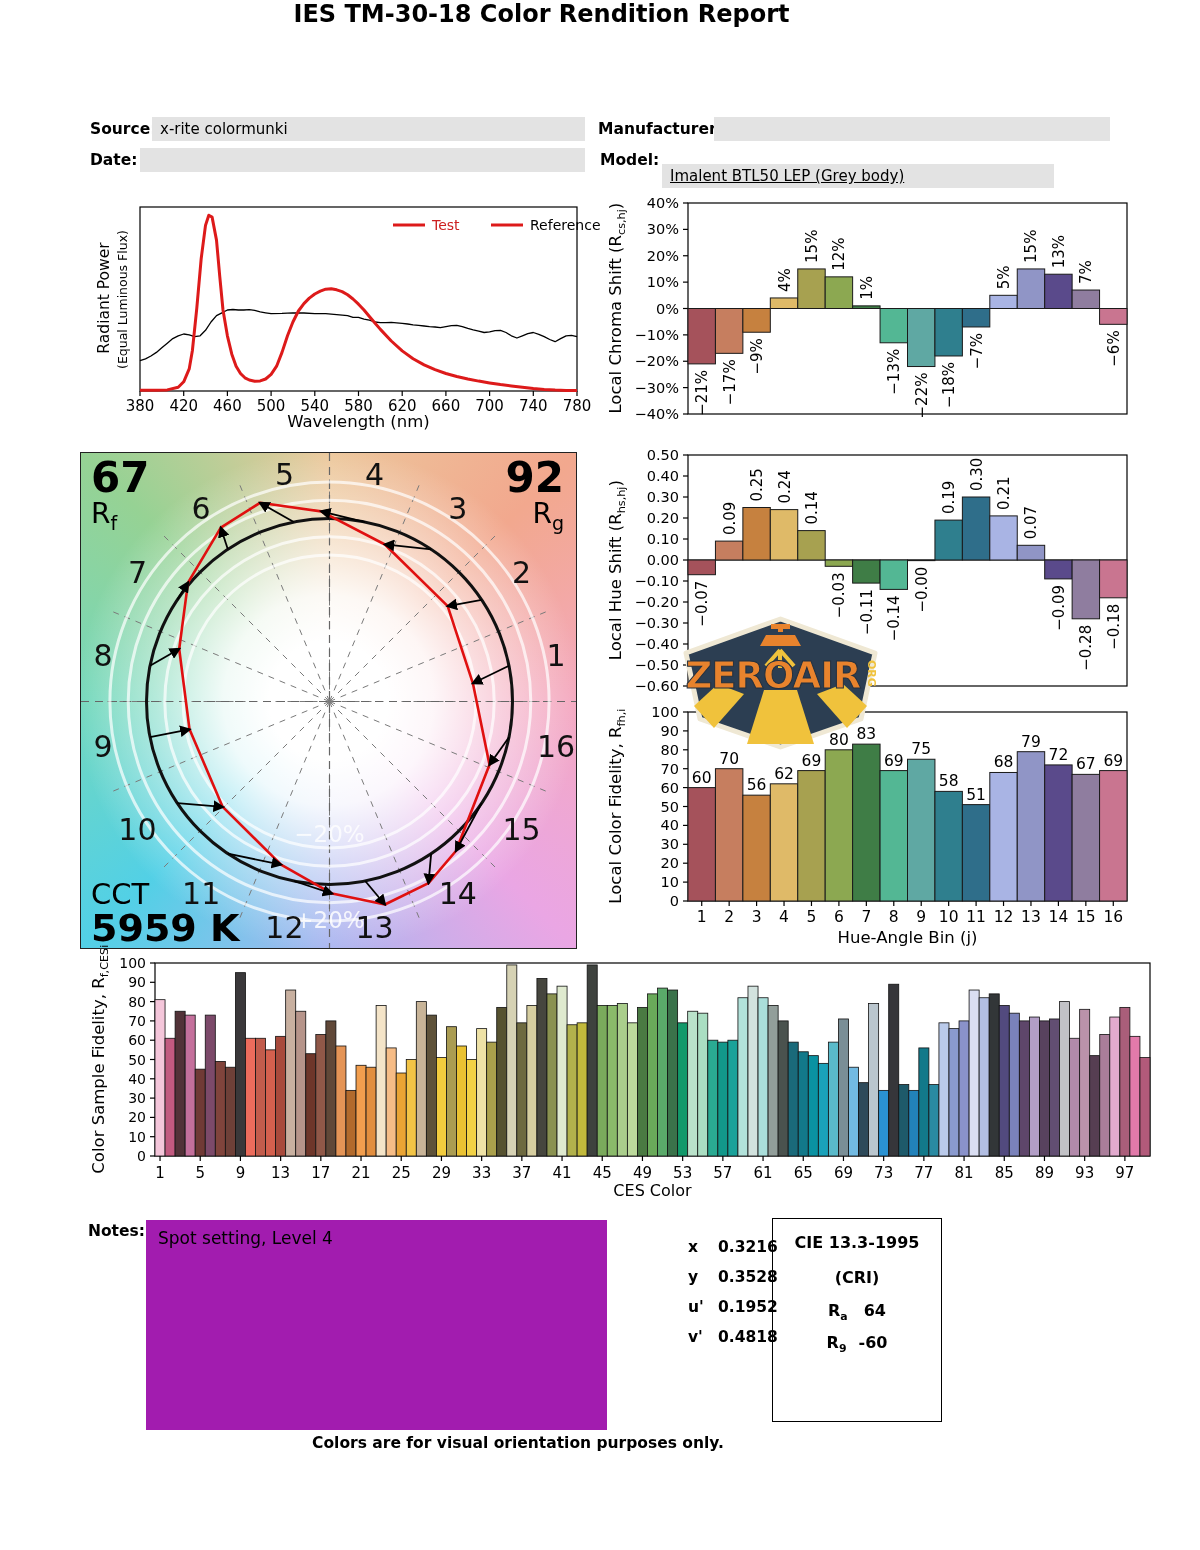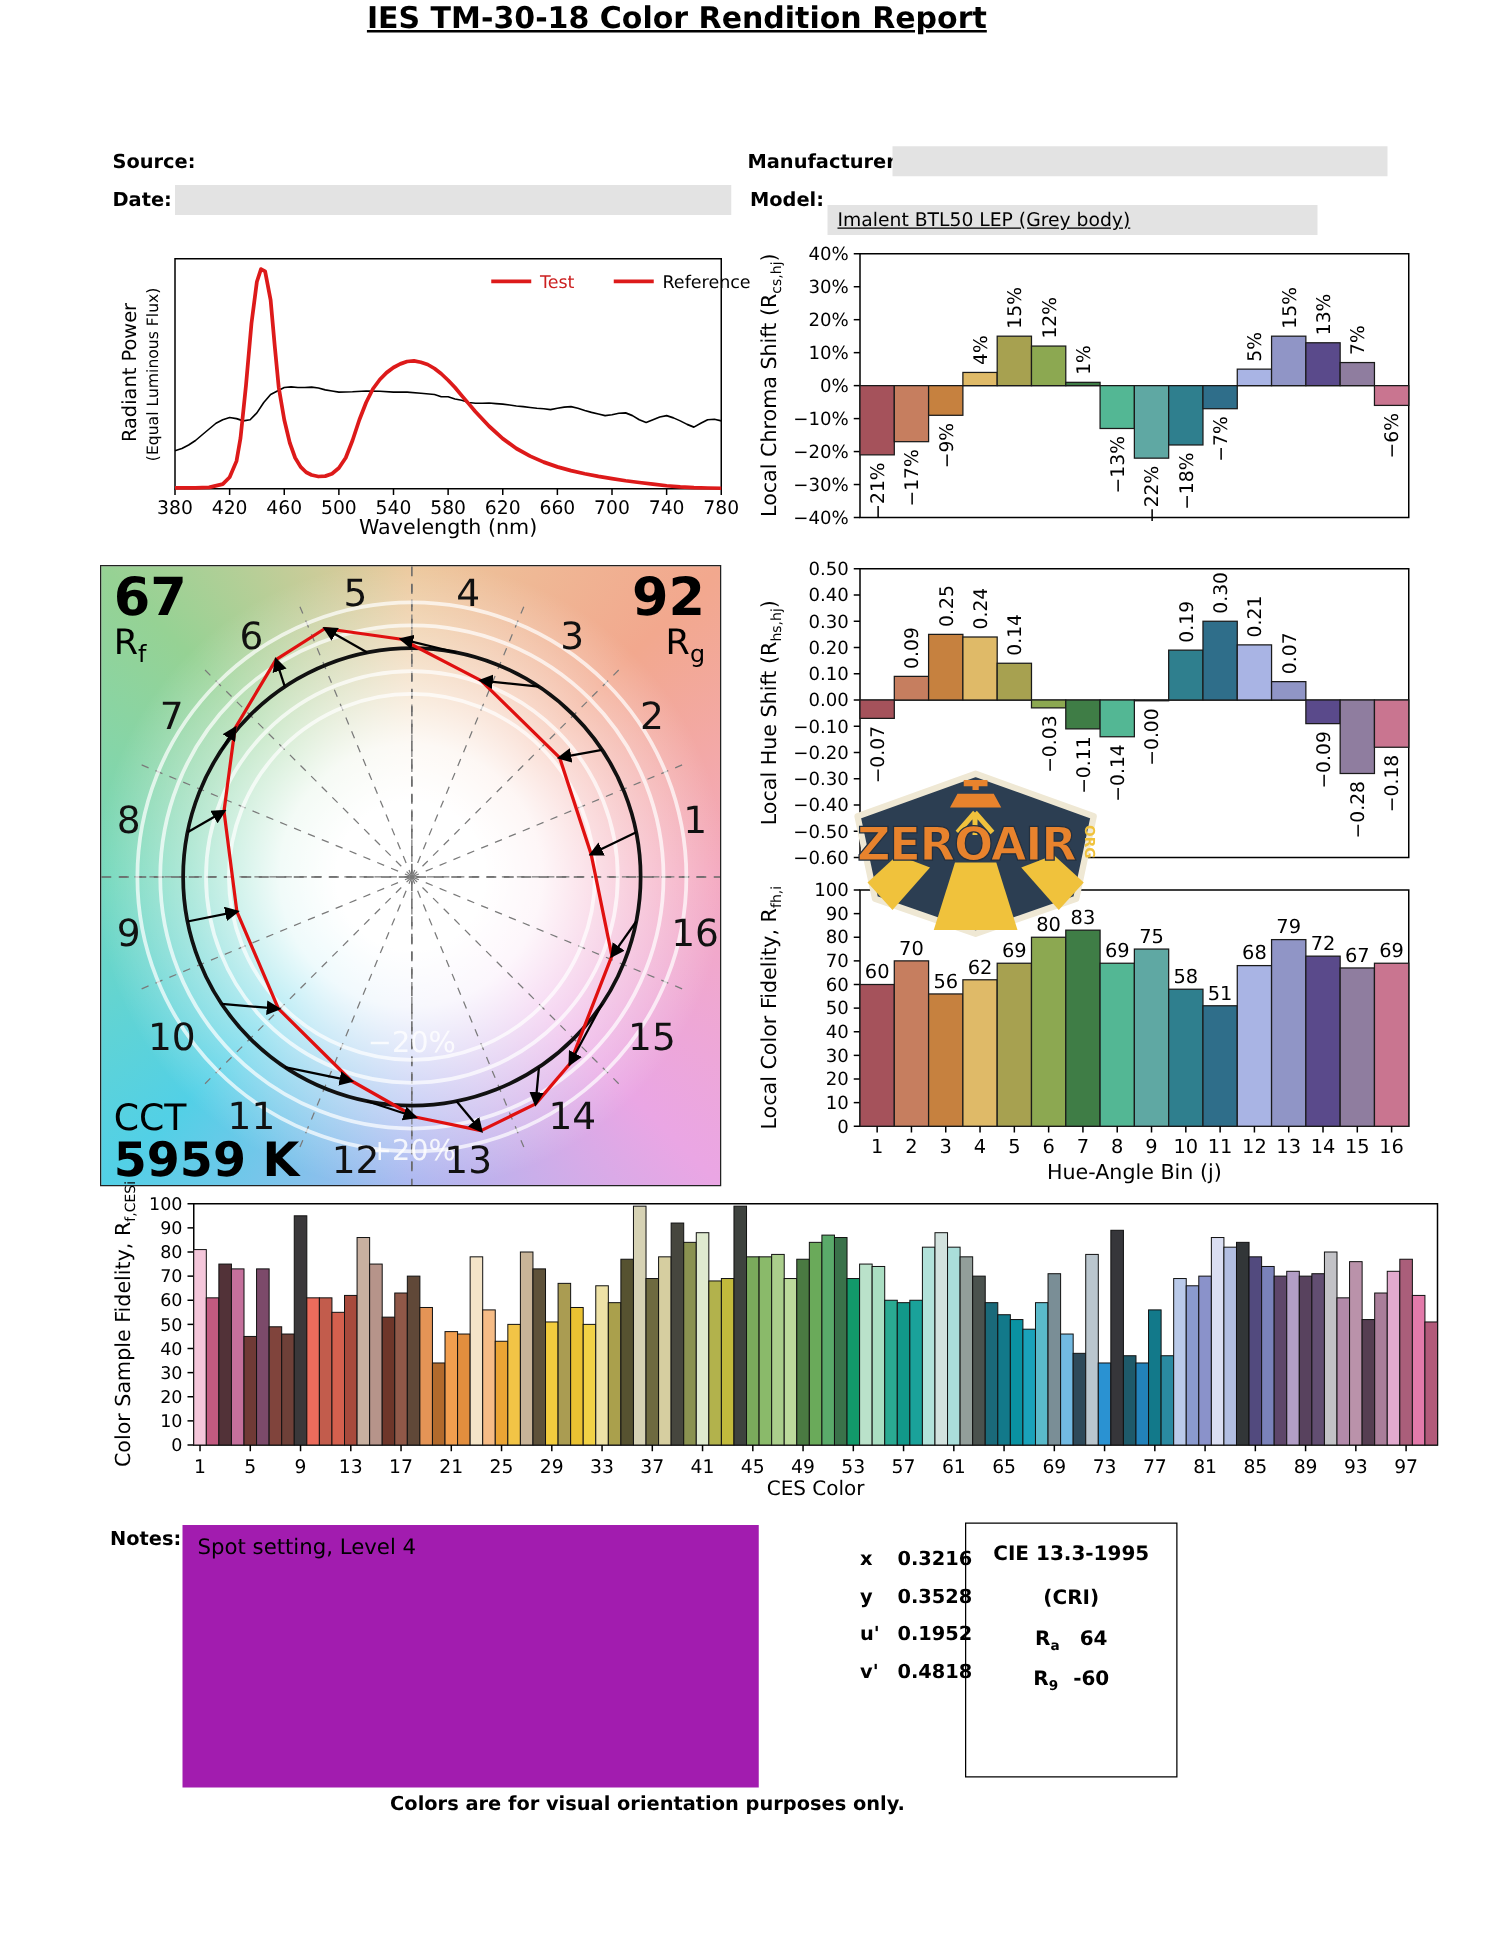--- a/index.html
+++ b/index.html
@@ -1,19 +1,19 @@
 <!DOCTYPE html>
 <html><head>
 <meta charset="utf-8">
 <style>
   html,body{margin:0;padding:0;background:#fff;}
   .page{position:relative;width:1200px;height:1550px;background:#fff;
         font-family:"DejaVu Sans","Liberation Sans",sans-serif;color:#000;overflow:hidden;}
   .abs{position:absolute;}
-  .title{left:0;top:72;width:1083px;text-align:center;font-size:24px;font-weight:bold;text-decoration:underline;}
+  .title{left:0;top:72;width:1083px;text-align:center;font-size:24px;font-weight:bold;}
   .lbl{font-weight:bold;font-size:15.5px;}
   .graybox{background:#e3e3e3;font-size:15px;line-height:24px;padding:0 8px;box-sizing:border-box;height:24px;overflow:hidden;}
   .ytitle{text-align:center;transform:rotate(-90deg);font-size:16.5px;white-space:nowrap;}
   sub{font-size:68%;}
   svg{position:absolute;overflow:visible;}
   svg text{font-family:"DejaVu Sans","Liberation Sans",sans-serif;}
   .cvg{left:80px;top:452px;width:497px;height:497px;border:1.5px solid #222;box-sizing:border-box;overflow:hidden;
        background:
         radial-gradient(circle at 50% 50%, rgba(255,255,255,1) 17%, rgba(255,255,255,0.9) 30%, rgba(255,255,255,0.45) 50%, rgba(255,255,255,0) 72%),
         conic-gradient(from 0deg at 50% 50%,
@@ -31,20 +31,21 @@
   .logo{left:678px;top:616px;width:205px;height:135px;z-index:5;}
 </style>
 </head>
 <body>
 
 <div class="page">
 
   <div class="abs title">IES TM-30-18 Color Rendition Report</div>
 
   <div class="abs lbl" style="left:90px;top:120px;">Source:</div>
+  <div class="abs graybox" style="left:152px;top:117px;width:433px;">x-rite colormunki</div>
   <div class="abs lbl" style="left:598px;top:120px;">Manufacturer:</div>
   <div class="abs graybox" style="left:714px;top:117px;width:396px;"></div>
   <div class="abs lbl" style="left:90px;top:151px;">Date:</div>
   <div class="abs graybox" style="left:140px;top:148px;width:445px;"></div>
   <div class="abs lbl" style="left:600px;top:151px;">Model:</div>
   <div class="abs graybox" style="left:662px;top:164px;width:392px;text-decoration:underline;">Imalent BTL50 LEP (Grey body)</div>
 
   <svg id="spd-svg" style="left:95px;top:195px;" width="500" height="250">
       <rect x="45" y="12" width="437" height="184" fill="none" stroke="#000" stroke-width="1.2"></rect>
       <line x1="45" y1="196" x2="45" y2="201" stroke="#000" stroke-width="1.2"></line>

